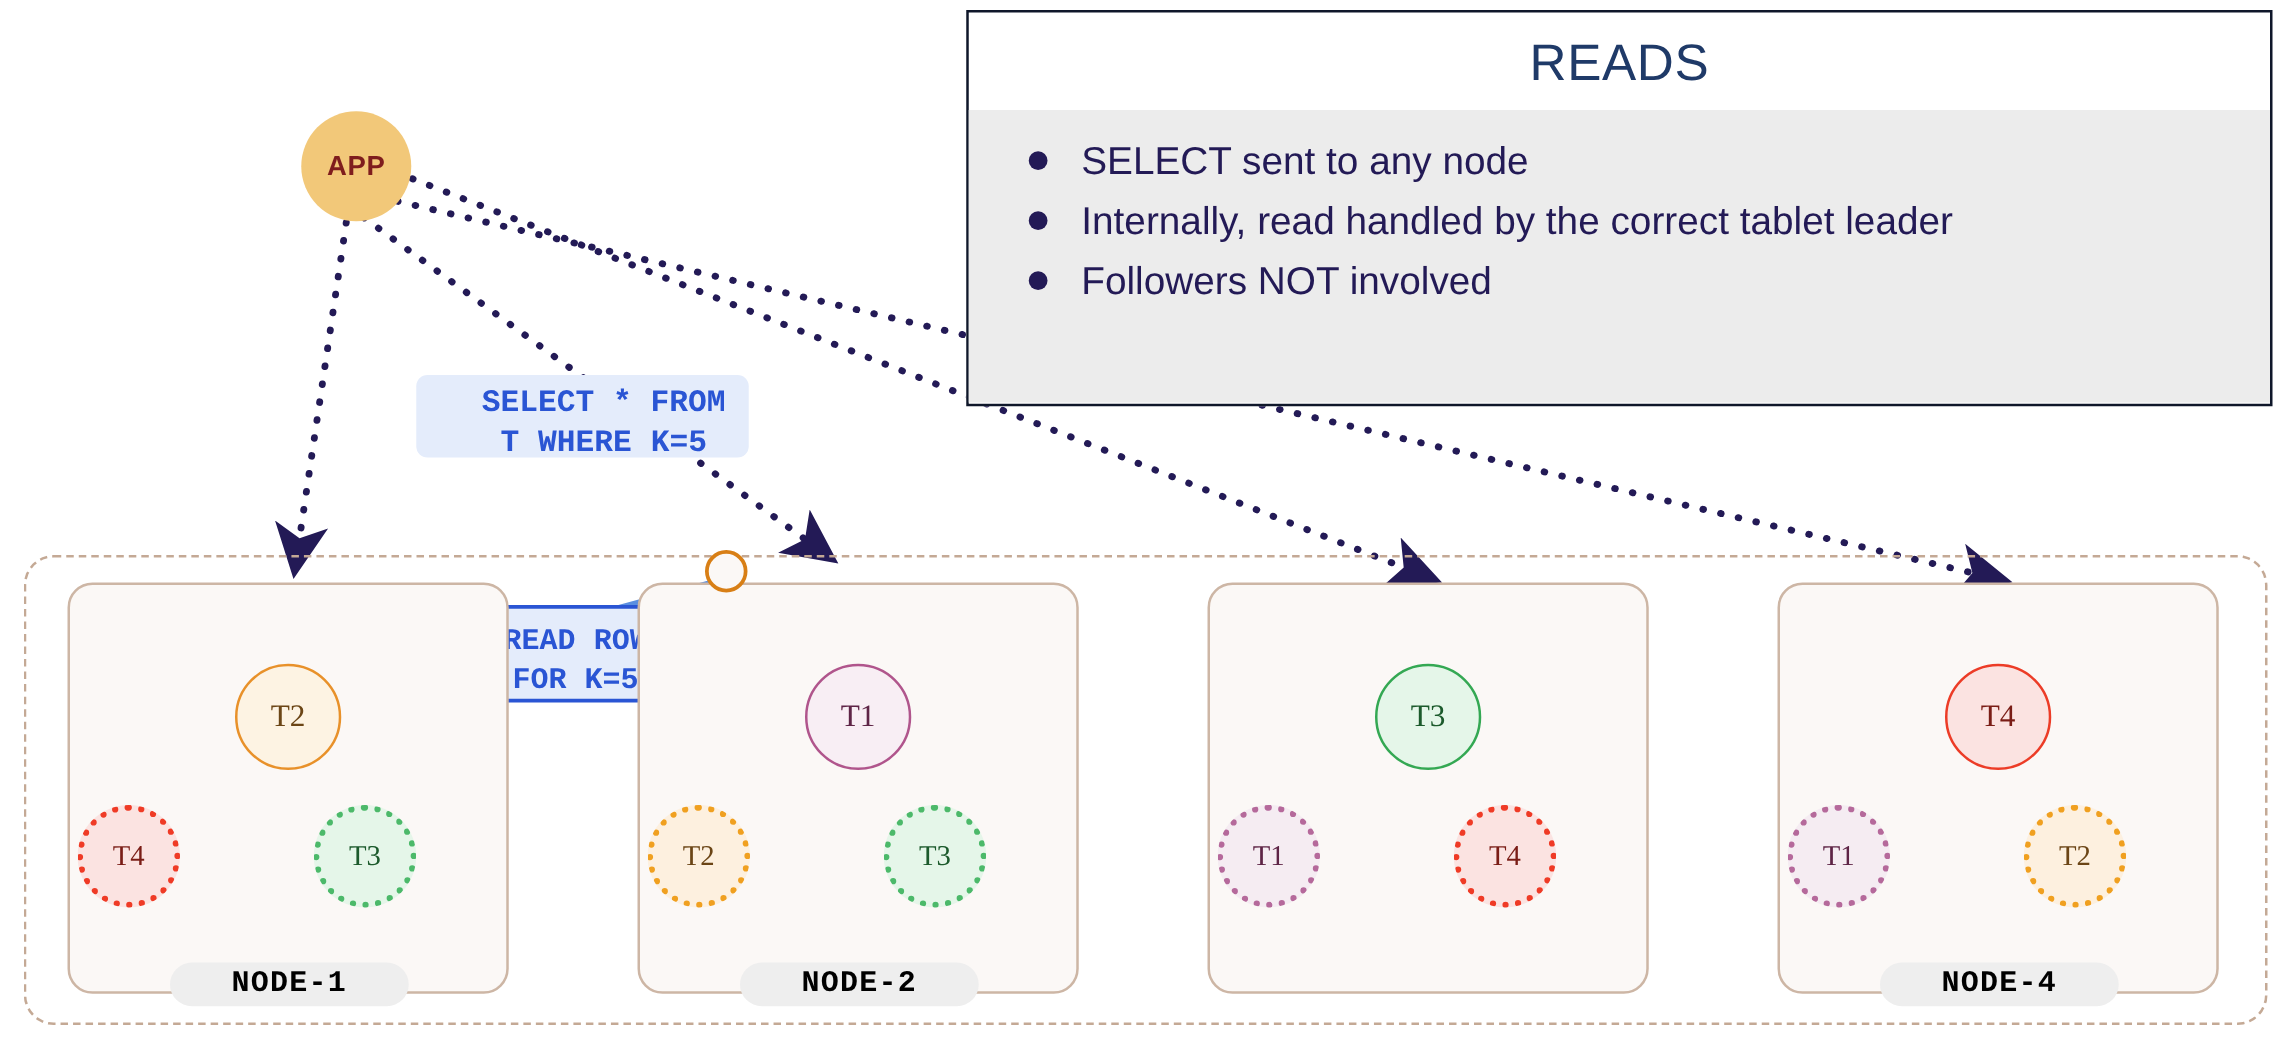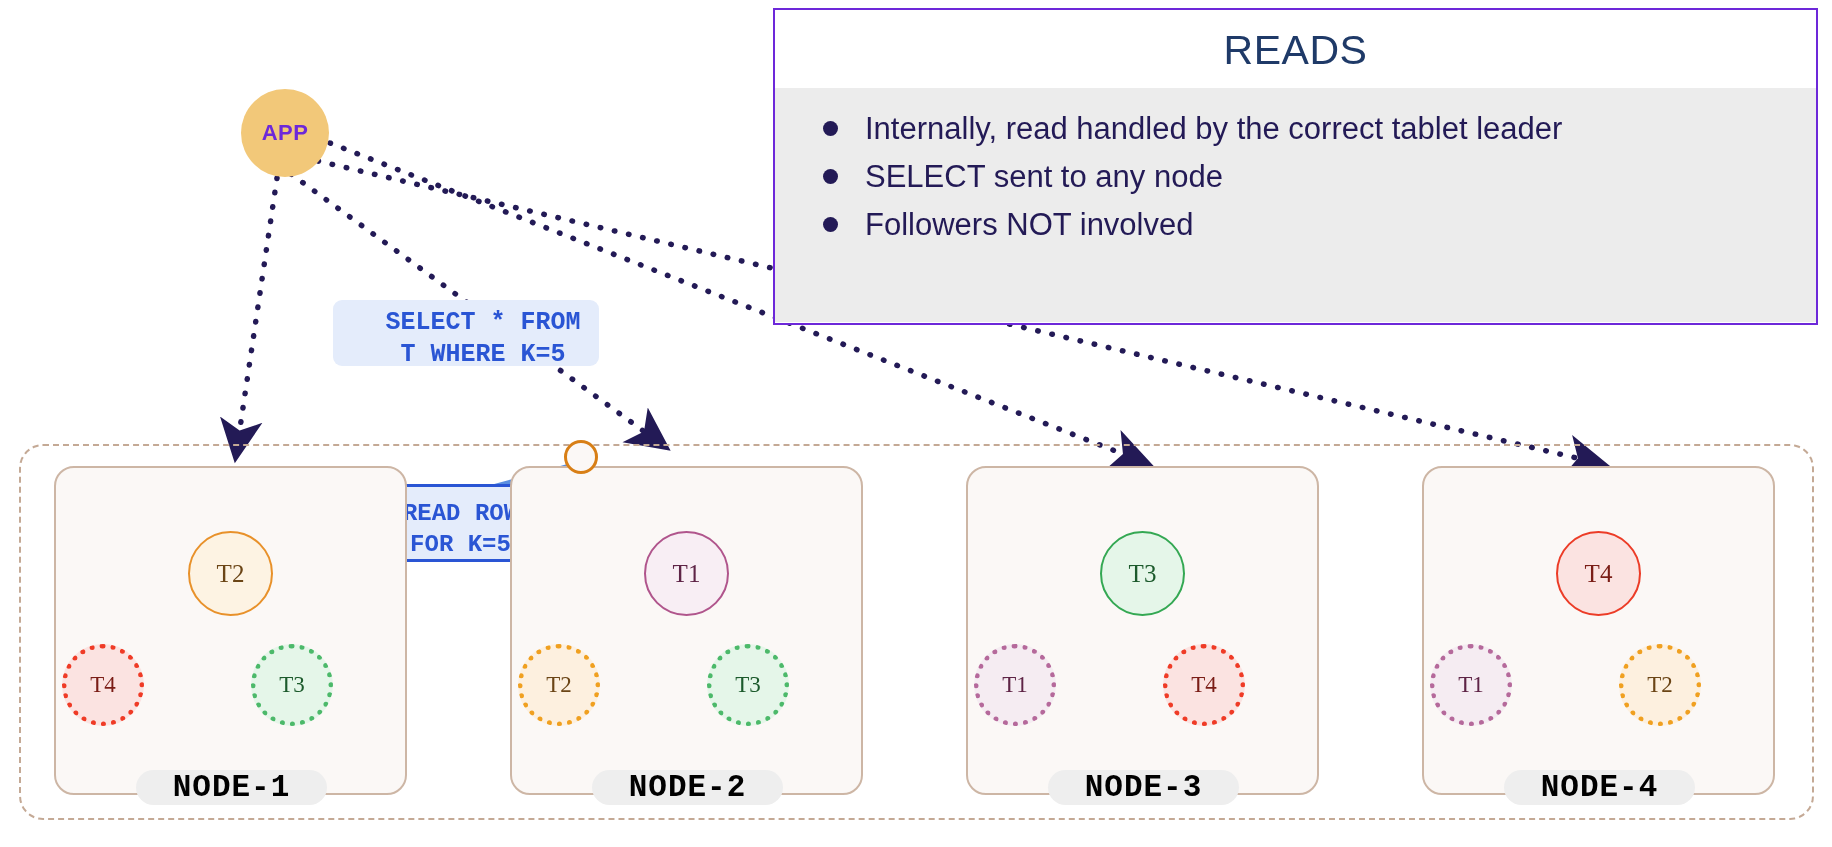--- a/index.html
+++ b/index.html
@@ -6,21 +6,21 @@
   body{
     width:1832px;height:847px;position:relative;overflow:hidden;
     font-family:"Liberation Sans",sans-serif;
   }
   #stage{position:absolute;left:0;top:0;width:1832px;height:847px;}
   #svg-layer{position:absolute;left:0;top:0;width:1832px;height:847px;pointer-events:none;}
 
   
   .reads-box{
     position:absolute;left:773px;top:8px;width:1045px;height:317px;
-    border:2px solid #6d28d9;background:#ffffff;box-sizing:border-box;
+    border:2px solid #0f172a;background:#ffffff;box-sizing:border-box;
   }
   .reads-title{
     text-align:center;color:#1f3a68;font-size:41px;letter-spacing:.5px;
     padding-top:17px;padding-bottom:14px;white-space:nowrap;
   }
   .reads-body{
     background:#ececec;height:234px;box-sizing:border-box;padding:16px 0 0 0;
   }
   .reads-list{list-style:none;margin:0;padding:0;}
   .reads-list li{
@@ -30,21 +30,21 @@
   .reads-bullet{
     width:15px;height:15px;border-radius:50%;background:#231a56;
     flex:0 0 auto;margin-right:27px;
   }
 
   
   .app-node{
     position:absolute;left:241px;top:89px;width:88px;height:88px;
     border-radius:50%;background:#f2c879;
     display:flex;align-items:center;justify-content:center;
-    font-size:22px;font-weight:bold;color:#6d28d9;
+    font-size:22px;font-weight:bold;color:#7f1d1d;
     font-family:"Liberation Sans",sans-serif;letter-spacing:.5px;
   }
 
   
   .code-label{
     position:absolute;box-sizing:border-box;
     background:#e4ecfb;color:#2a55d4;
     font-family:"Liberation Mono",monospace;font-weight:bold;
     text-align:center;line-height:1.28;white-space:pre;
   }
@@ -73,21 +73,21 @@
   #node-box-0{left:54px;}
   #node-box-1{left:510px;}
   #node-box-2{left:966px;}
   #node-box-3{left:1422px;}
 
   .node-pill{
     position:absolute;top:770px;width:191px;height:35px;
     background:#eeeeee;border-radius:18px;
     display:flex;align-items:center;justify-content:center;
     font-family:"Liberation Mono",monospace;font-weight:bold;
-    font-size:31px;color:#000000;letter-spacing:1px;
+    font-size:24px;color:#000000;letter-spacing:1px;
   }
   #node-pill-0{left:136px;}
   #node-pill-1{left:592px;}
   #node-pill-2{left:1048px;}
   #node-pill-3{left:1504px;text-align:right;}
 
   
   .tablet{
     position:absolute;border-radius:50%;box-sizing:border-box;
     display:flex;align-items:center;justify-content:center;
@@ -129,25 +129,25 @@
     <path d="M 572,466 L 447,500" fill="none" stroke="#5b8fe0" stroke-width="6" stroke-linecap="round"></path>
     <path d="M 354,530 L 268,564" fill="none" stroke="#5b8fe0" stroke-width="6" stroke-linecap="round" marker-end="url(#arrow-blue)"></path>
   </svg>
 
   <div class="reads-box">
     <div class="reads-title">READS</div>
     <div class="reads-body">
       <ul class="reads-list">
         <li>
           <span class="reads-bullet"></span>
-          <span>Internally, read handled by the correct tablet leader</span>
+          <span>SELECT sent to any node</span>
         </li>
         <li>
           <span class="reads-bullet"></span>
-          <span>SELECT sent to any node</span>
+          <span>Internally, read handled by the correct tablet leader</span>
         </li>
         <li>
           <span class="reads-bullet"></span>
           <span>Followers NOT involved</span>
         </li>
       </ul>
     </div>
   </div>
 
   <div class="app-node">APP</div>
@@ -176,16 +176,15 @@
       <div class="tablet leader" style="left: 1100px; top: 531px; background: rgb(229, 246, 233); border-color: rgb(52, 168, 83); color: rgb(28, 90, 44);">T3</div>
       <div class="tablet follower" style="left: 974px; top: 644px; background: rgb(245, 236, 242); border-color: rgb(181, 105, 155); color: rgb(94, 36, 70);">T1</div>
       <div class="tablet follower" style="left: 1163px; top: 644px; background: rgb(251, 227, 225); border-color: rgb(239, 59, 38); color: rgb(122, 29, 22);">T4</div>
       <div class="tablet leader" style="left: 1556px; top: 531px; background: rgb(251, 227, 225); border-color: rgb(236, 60, 39); color: rgb(122, 29, 22);">T4</div>
       <div class="tablet follower" style="left: 1430px; top: 644px; background: rgb(245, 236, 242); border-color: rgb(181, 105, 155); color: rgb(94, 36, 70);">T1</div>
       <div class="tablet follower" style="left: 1619px; top: 644px; background: rgb(253, 240, 223); border-color: rgb(240, 160, 32); color: rgb(107, 69, 22);">T2</div>
     </div>
 
   <div class="node-pill" id="node-pill-0">NODE-1</div>
   <div class="node-pill" id="node-pill-1">NODE-2</div>
-  <div class="node-pill" id="node-pill-2">NODE-3</div>
   <div class="node-pill" id="node-pill-3">NODE-4</div>
 
 </div>
 
 </body></html>

